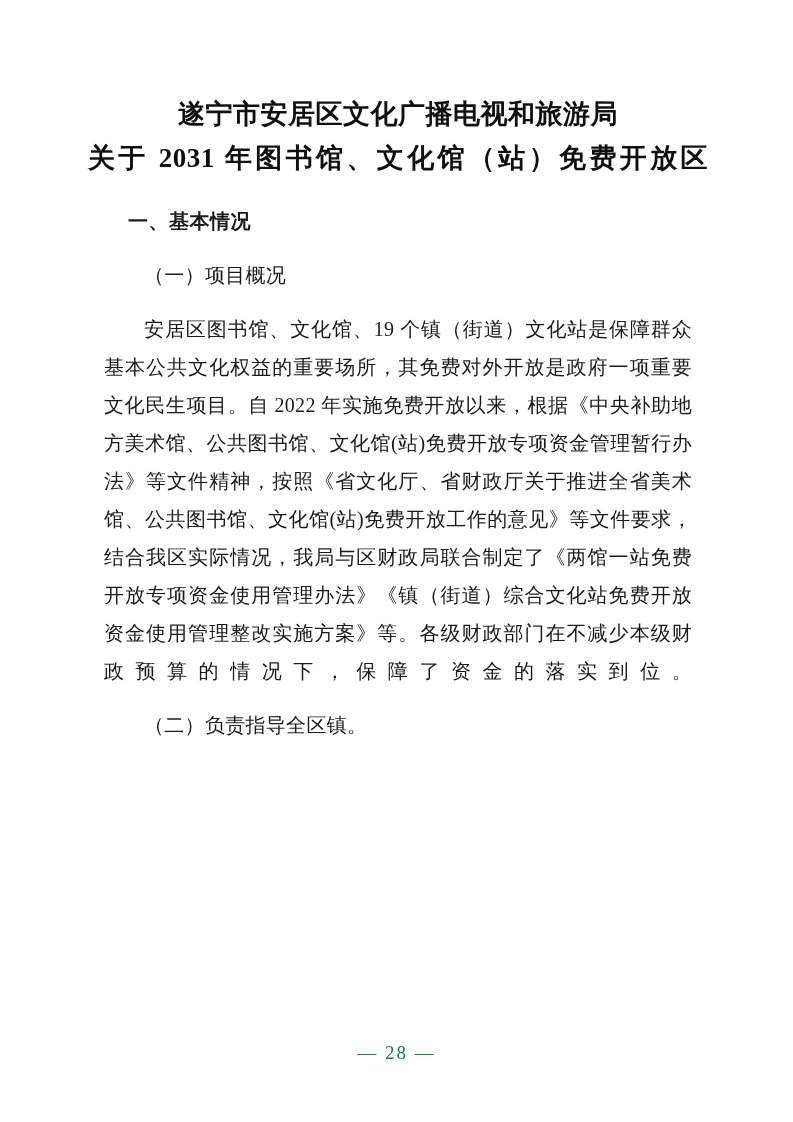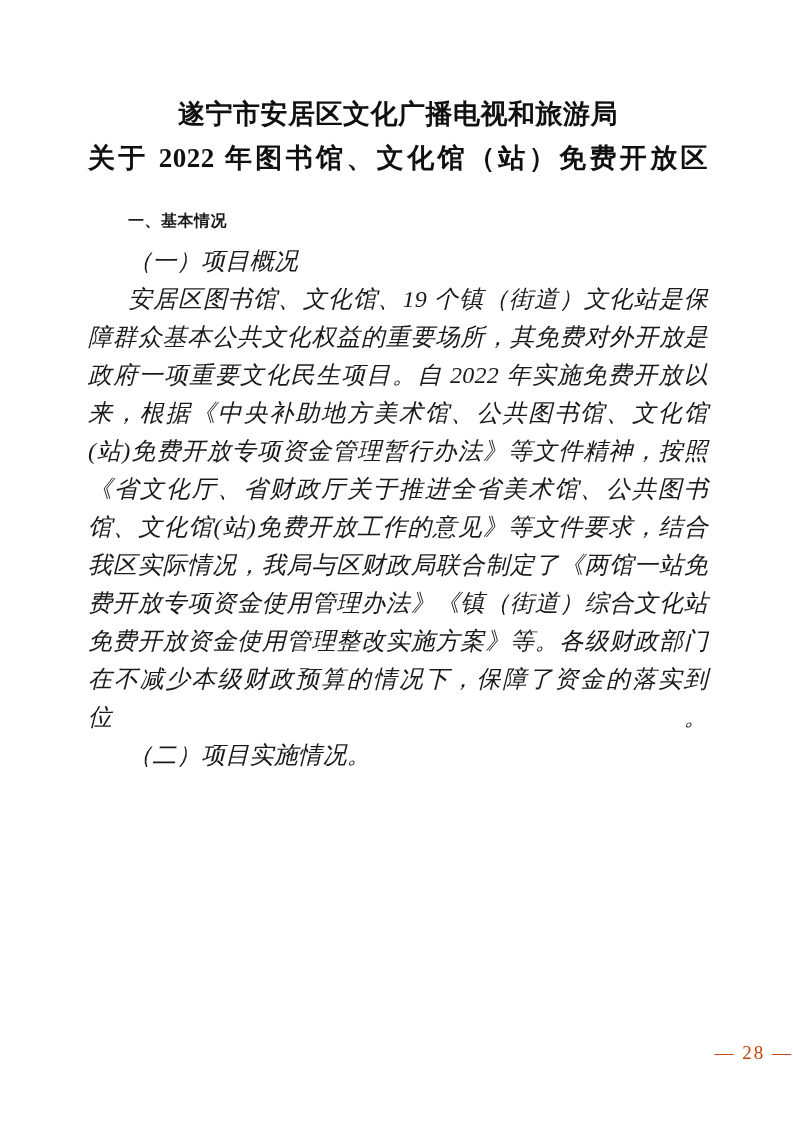--- a/index.html
+++ b/index.html
@@ -36,69 +36,68 @@
   .doc-title .line {
     display: block;
     white-space: nowrap;
   }
   .doc-title .line1 { text-align: center; }
   .doc-title .line2 { text-align: justify; text-align-last: justify; }
   .doc-title .line3 { text-align: justify; text-align-last: justify; }
 
   .section-head {
     font-weight: bold;
-    font-size: 16px;
+    font-size: 20px;
     line-height: 38px;
     margin: 22px 0 2px 0;
     text-indent: 40px;
     letter-spacing: 0.5px;
   }
   p.body {
-    font-size: 24px;
+    font-size: 20px;
     line-height: 38px;
-    margin: 0;
+    margin: 16px;
     text-indent: 40px;
     text-align: justify;
     text-align-last: left;
     letter-spacing: 0.3px;
-    font-style: italic;
   }
   p.body.nolast {
     text-align-last: justify;
   }
   .footer {
     position: absolute;
     left: 0;
     right: 0;
     top: 1042px;
-    text-align: right;
+    text-align: center;
     font-size: 19px;
     letter-spacing: 2px;
-    color: #c2410c;
+    color: #15803d;
   }
 </style>
 </head>
 <body>
 
 <div class="page">
 
   <div class="content">
 
     <h1 class="doc-title">
       <span class="line line1">遂宁市安居区文化广播电视和旅游局</span>
-      <span class="line line2">关于 2022 年图书馆、文化馆（站）免费开放区</span>
+      <span class="line line2">关于 2031 年图书馆、文化馆（站）免费开放区</span>
     </h1>
 
     <div class="section-head">一、基本情况</div>
 
     <p class="body">（一）项目概况</p>
 
     <p class="body nolast">安居区图书馆、文化馆、19 个镇（街道）文化站是保障群众基本公共文化权益的重要场所，其免费对外开放是政府一项重要文化民生项目。自 2022 年实施免费开放以来，根据《中央补助地方美术馆、公共图书馆、文化馆(站)免费开放专项资金管理暂行办法》等文件精神，按照《省文化厅、省财政厅关于推进全省美术馆、公共图书馆、文化馆(站)免费开放工作的意见》等文件要求，结合我区实际情况，我局与区财政局联合制定了《两馆一站免费开放专项资金使用管理办法》《镇（街道）综合文化站免费开放资金使用管理整改实施方案》等。各级财政部门在不减少本级财政预算的情况下，保障了资金的落实到位。</p>
 
 
-    <p class="body">（二）项目实施情况。</p>
+    <p class="body">（二）负责指导全区镇。</p>
 
 
   </div>
 
   <div class="footer">— 28 —</div>
 
 </div>
 
 </body></html>

